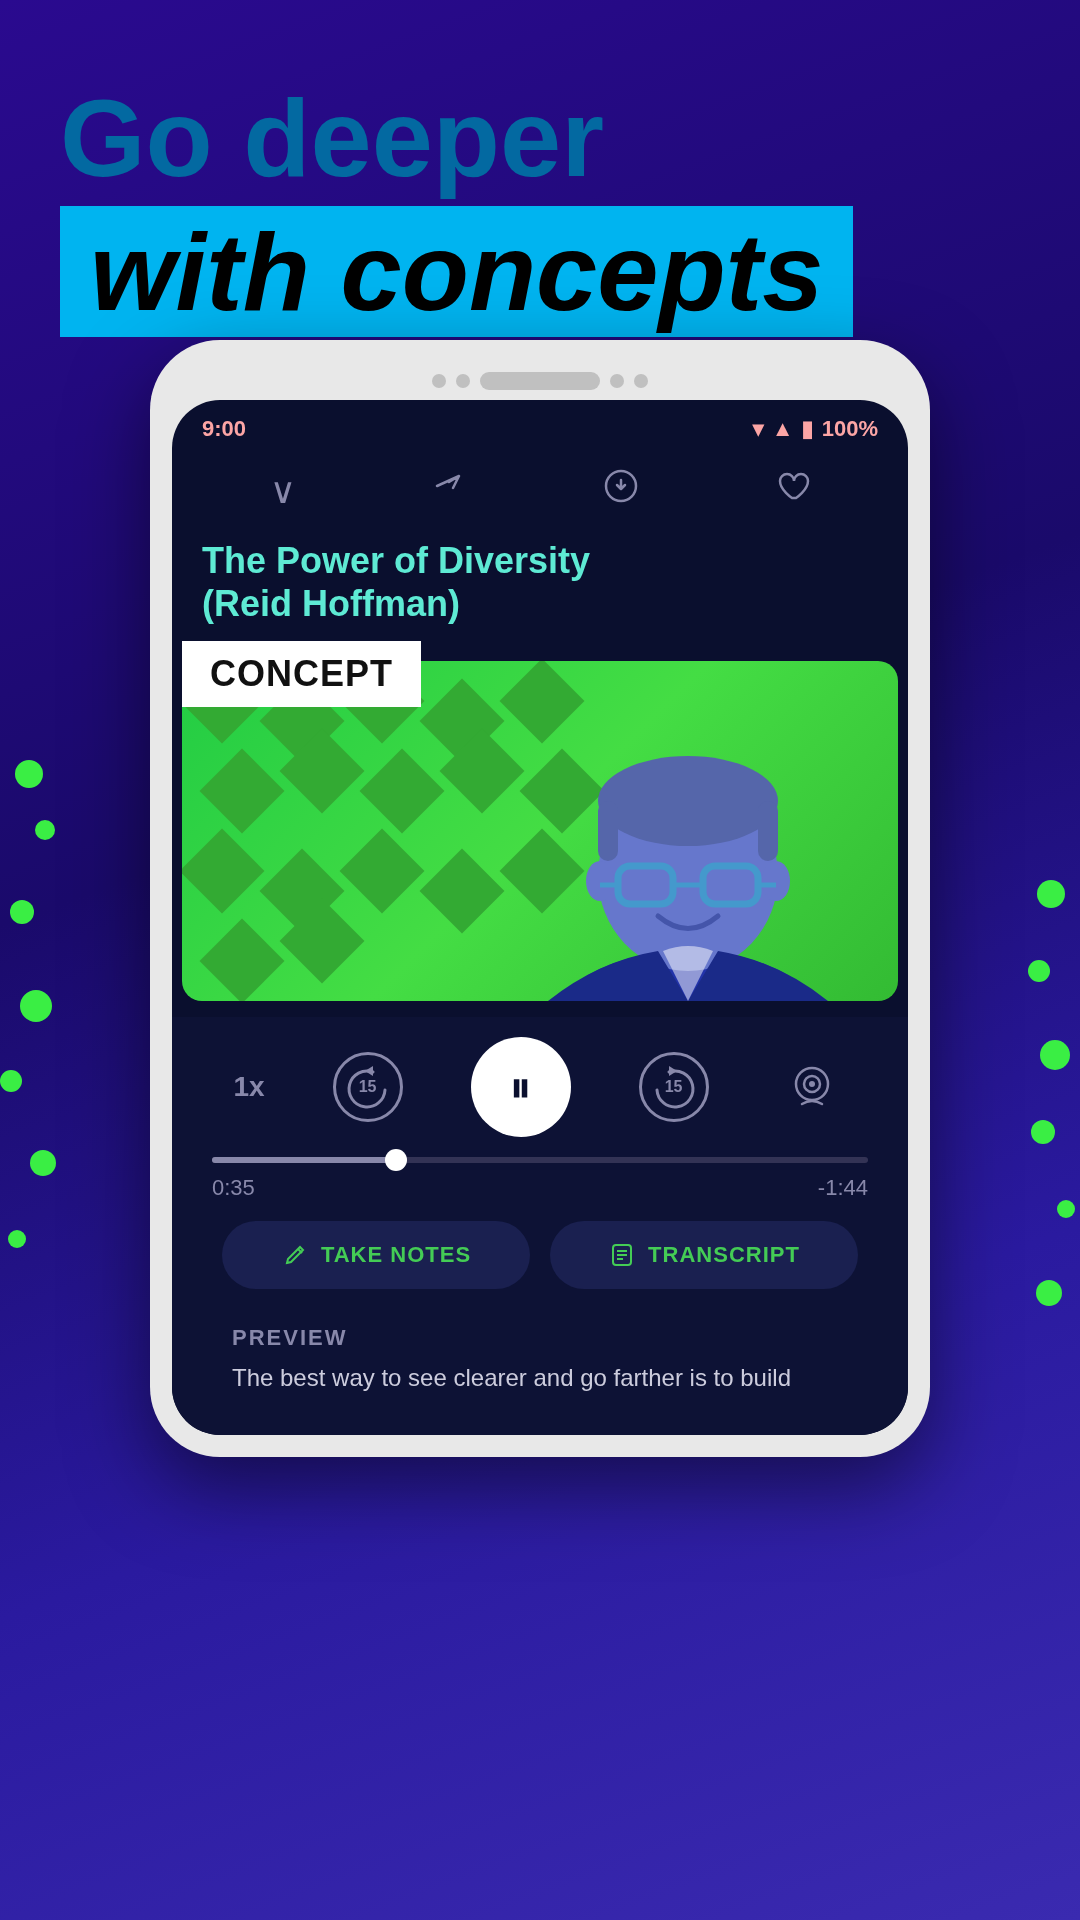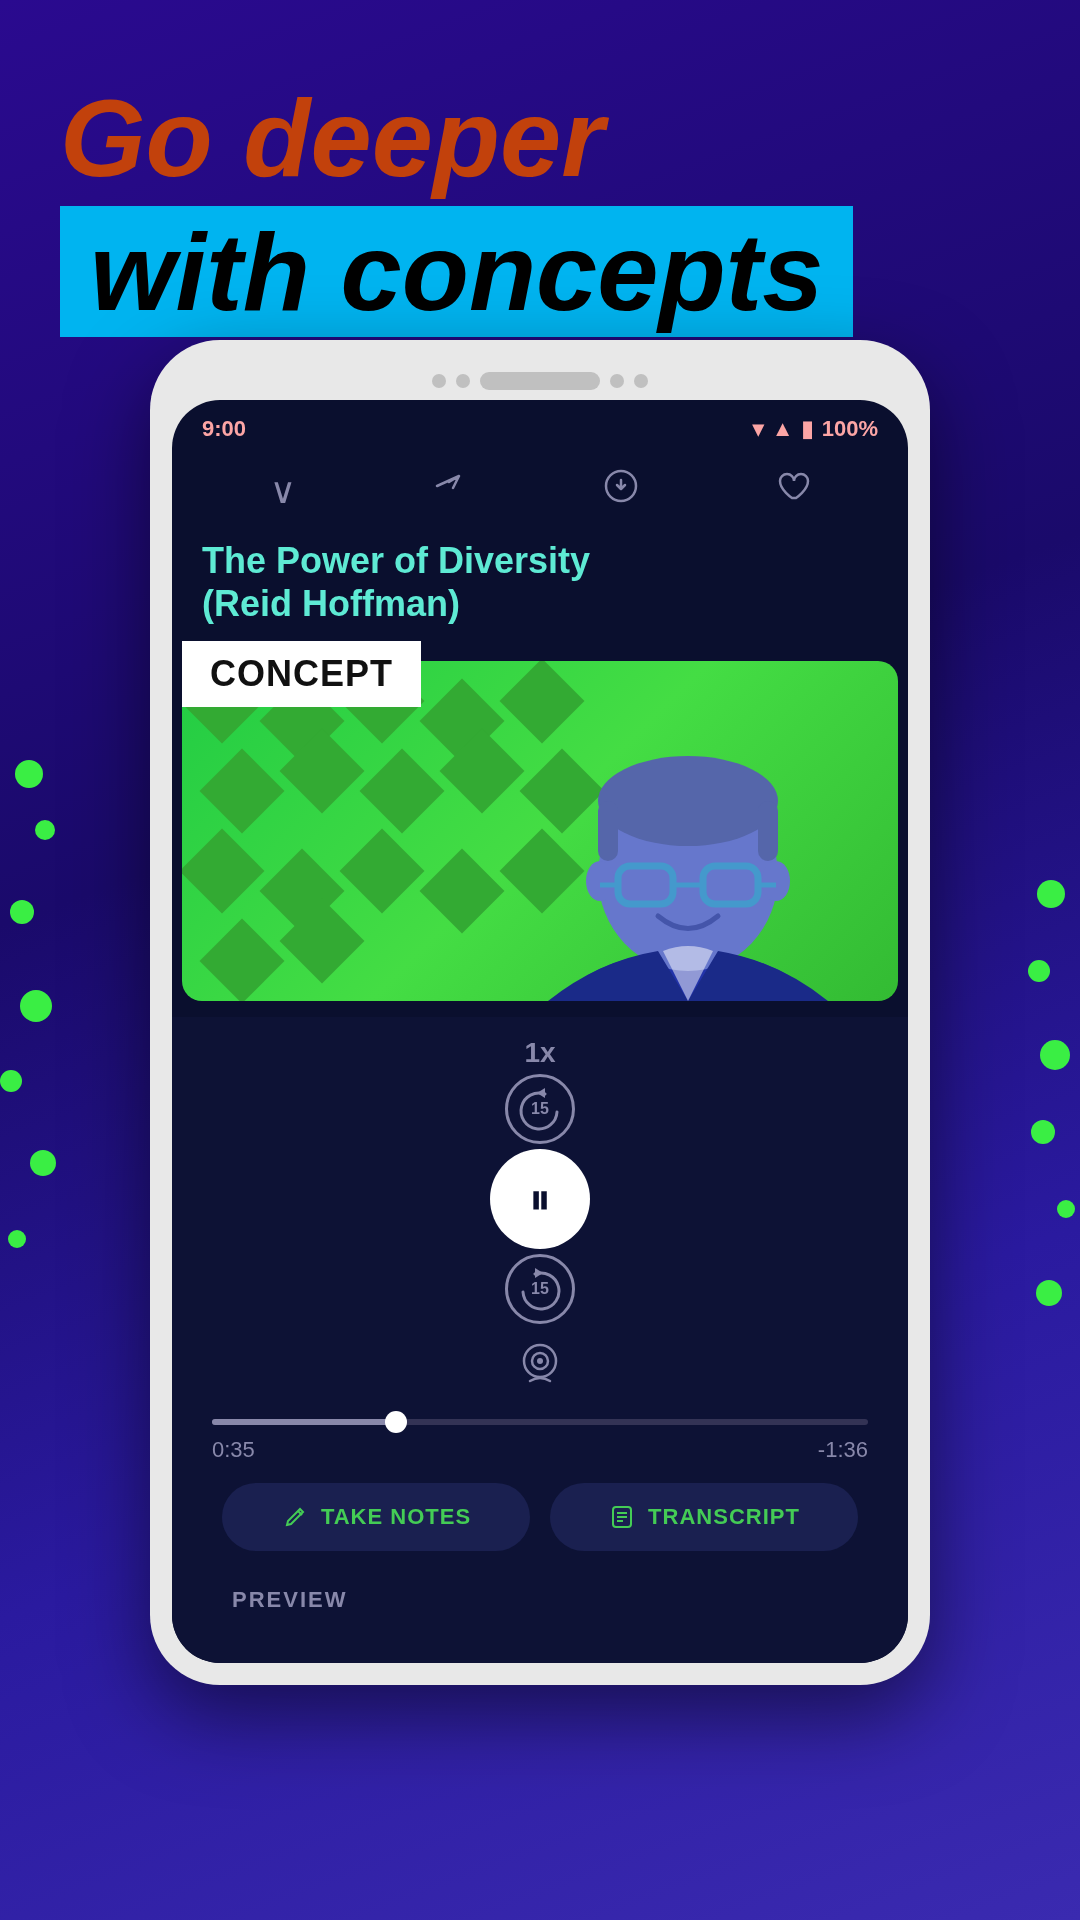--- a/index.html
+++ b/index.html
@@ -24,24 +24,23 @@
     .header-section {
       text-align: left;
       padding: 80px 60px 40px 60px;
       position: relative;
       z-index: 2;
     }
 
     .title-line1 {
       font-size: 110px;
       font-weight: 900;
-      color: #c2410c;
+      color: #0369a1;
       line-height: 1.05;
       display: block;
-      font-style: italic;
     }
 
     .title-highlight {
       display: inline-block;
       background: #00b4f0;
       padding: 8px 30px;
       margin-top: 10px;
     }
 
     .title-line2 {
@@ -200,21 +199,20 @@
     .player-section {
       background: #0d1235;
       padding: 20px 30px;
     }
 
     .player-controls {
       display: flex;
       justify-content: space-around;
       align-items: center;
       margin-bottom: 20px;
-      flex-direction: column;
     }
 
     .speed-label {
       color: #8888aa;
       font-size: 28px;
       font-weight: 700;
     }
 
     .rewind-btn, .forward-btn {
       width: 80px;
@@ -506,21 +504,21 @@
 
         </div>
 
         <div class="progress-area">
           <div class="progress-bar-bg">
             <div class="progress-bar-fill"></div>
             <div class="progress-handle"></div>
           </div>
           <div class="time-labels">
             <span>0:35</span>
-            <span>-1:36</span>
+            <span>-1:44</span>
           </div>
         </div>
 
         <div class="action-buttons">
           <div class="action-btn">
             <svg width="28" height="28" viewBox="0 0 28 28" fill="none">
               <path d="M6 22L10 21L22 9L19 6L7 18L6 22Z" stroke="#44cc55" stroke-width="2" fill="none"></path>
               <line x1="17" y1="8" x2="21" y2="12" stroke="#44cc55" stroke-width="2"></line>
             </svg>
             <span>TAKE NOTES</span>
@@ -531,18 +529,19 @@
               <line x1="9" y1="10" x2="19" y2="10" stroke="#44cc55" stroke-width="2"></line>
               <line x1="9" y1="14" x2="19" y2="14" stroke="#44cc55" stroke-width="2"></line>
               <line x1="9" y1="18" x2="15" y2="18" stroke="#44cc55" stroke-width="2"></line>
             </svg>
             <span>TRANSCRIPT</span>
           </div>
         </div>
 
         <div class="preview-section">
           <div class="preview-label">PREVIEW</div>
+          <div class="preview-text">The best way to see clearer and go farther is to build</div>
         </div>
 
       </div>
     </div>
   </div>
 </div>
 
 </body></html>

